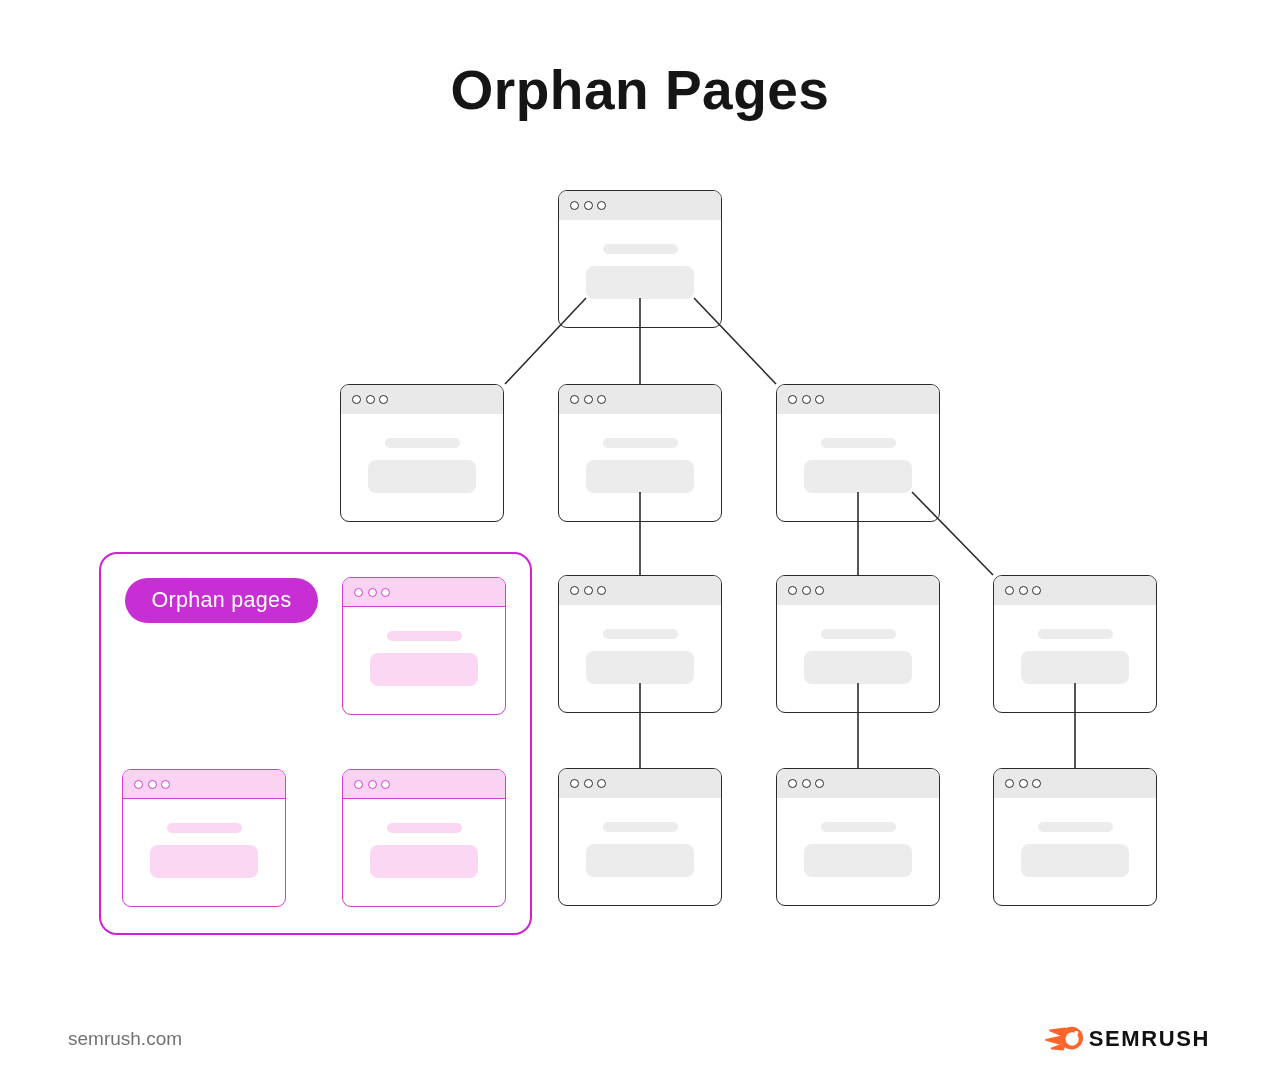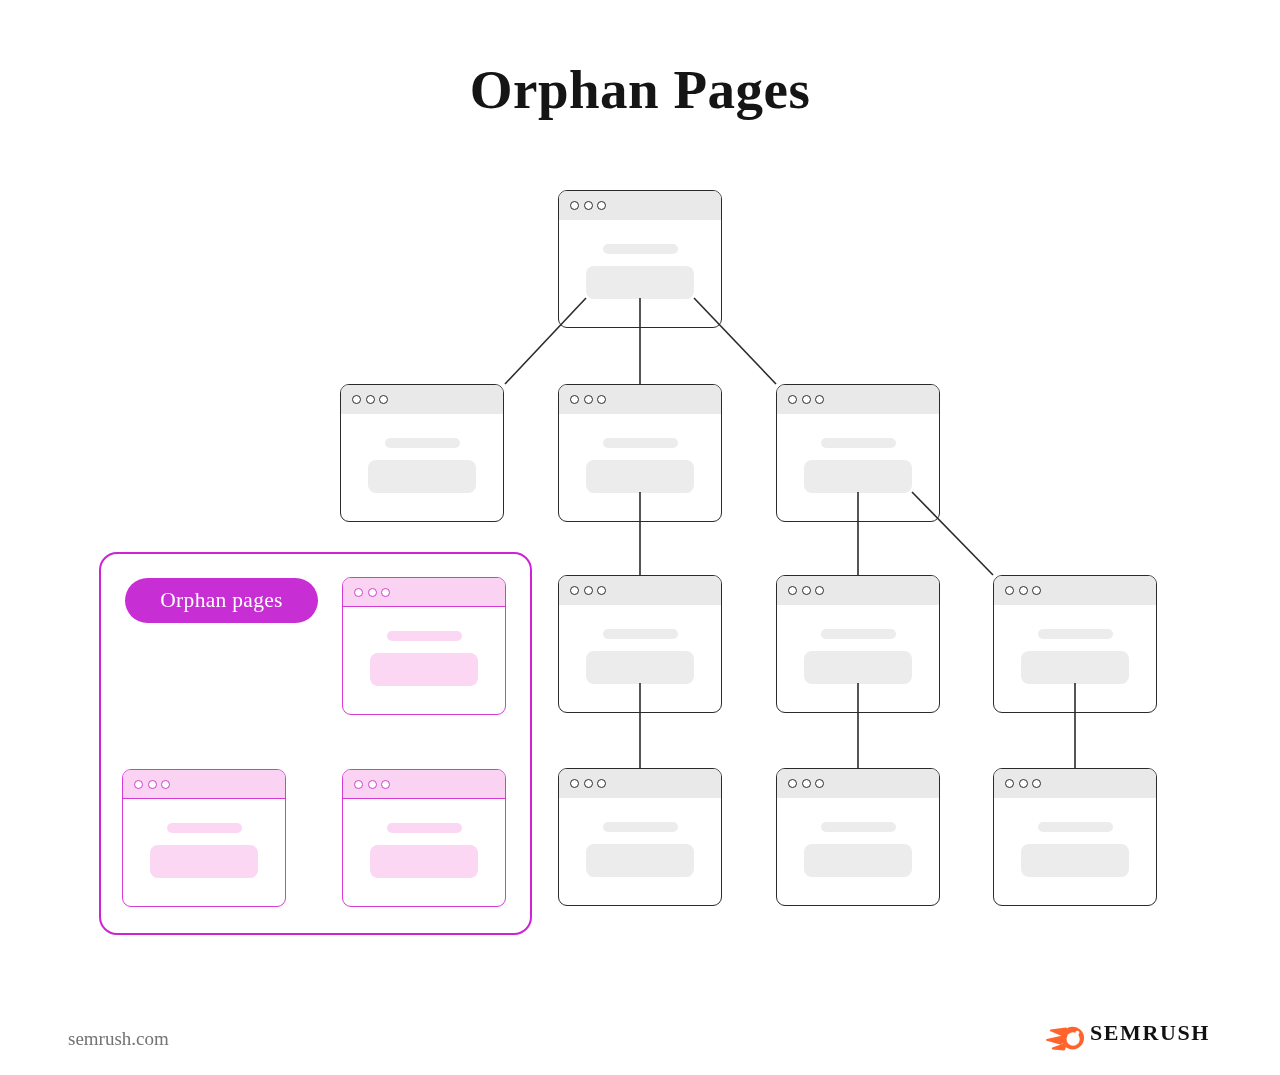--- a/index.html
+++ b/index.html
@@ -8,21 +8,21 @@
     --ph-gray:#ececec;
     --magenta:#c72ed3;
     --magenta-box:#cf22d5;
     --pink-border:#d53ad5;
     --pink-bar:#fad3f2;
     --pink-ph:#fcd7f4;
   }
   html,body{margin:0;padding:0;background:#ffffff;}
   .page{
     position:relative;width:1280px;height:1075px;background:#ffffff;
-    font-family:Liberation Serif, serif;overflow:hidden;
+    font-family:Liberation Sans, sans-serif;overflow:hidden;
   }
   .title{
     position:absolute;left:0;right:0;top:58px;margin:0;
     text-align:center;font-size:55px;font-weight:bold;color:#151515;
     letter-spacing:0.5px;
   }
   
   .card{
     position:absolute;width:164px;height:138px;background:#fff;
     border:1.6px solid var(--ink);border-radius:9px;box-sizing:border-box;
@@ -62,21 +62,21 @@
     position:absolute;left:125px;top:578px;width:193px;height:45px;
     background:var(--magenta);border-radius:23px;color:#ffffff;
     display:flex;align-items:center;justify-content:center;
     font-size:21.5px;letter-spacing:0.3px;z-index:4;
   }
   
   .site{
     position:absolute;left:68px;top:1028px;font-size:19px;color:#737373;
   }
   .logo{
-    position:absolute;right:70px;top:1020px;display:flex;align-items:flex-start;gap:3px;
+    position:absolute;right:70px;top:1020px;display:flex;align-items:center;gap:3px;
     z-index:4;
   }
   .logo .wordmark{
     font-size:22px;font-weight:bold;color:#111;letter-spacing:1.6px;
   }
 </style>
 </head>
 <body>
 
 <div class="page">

